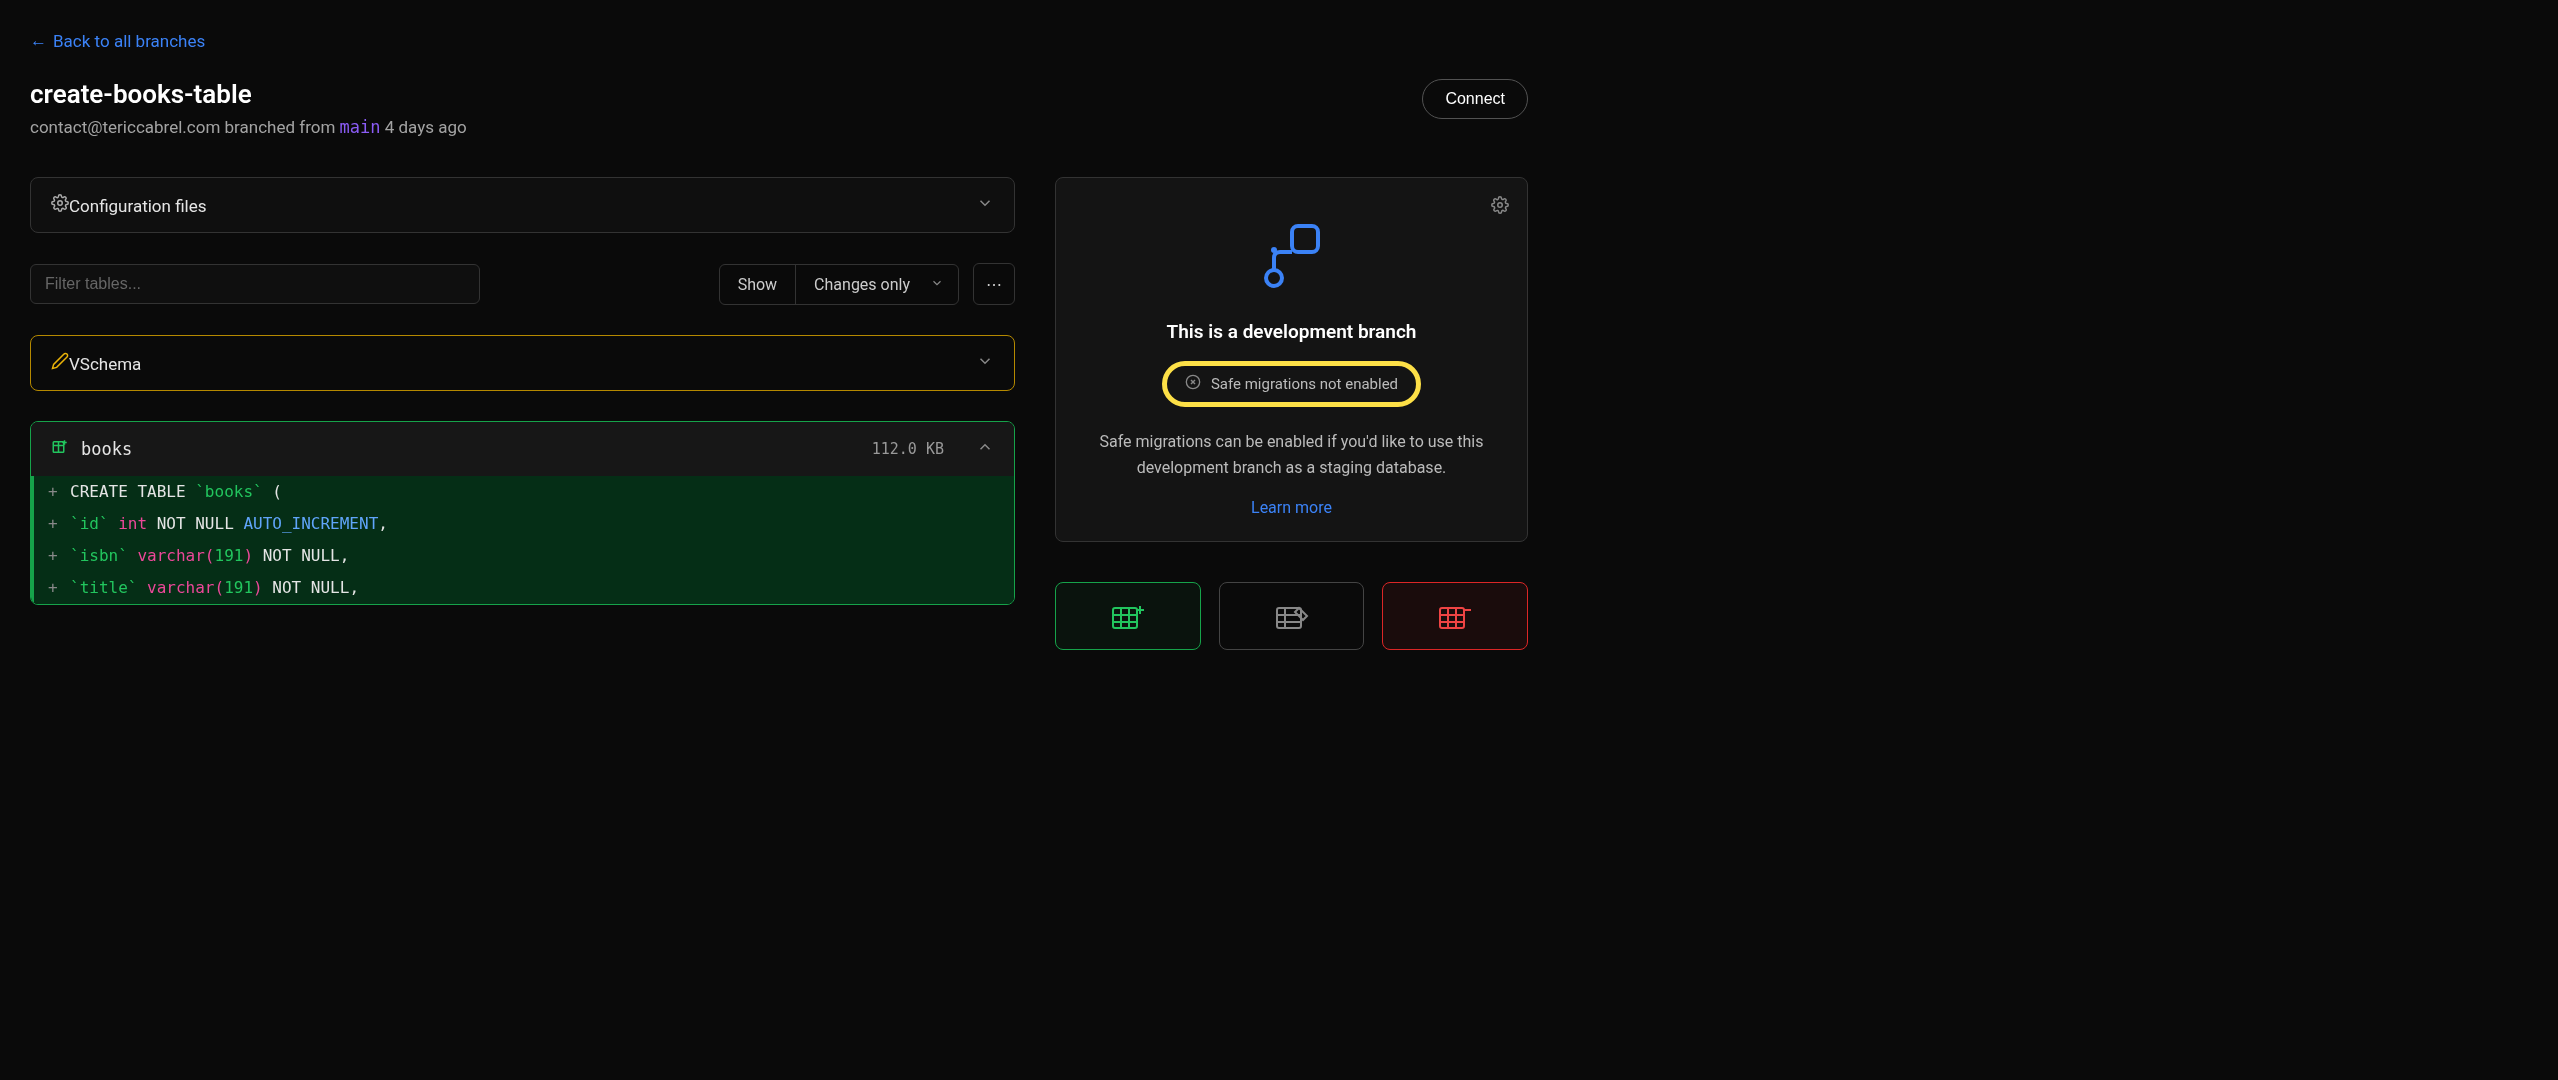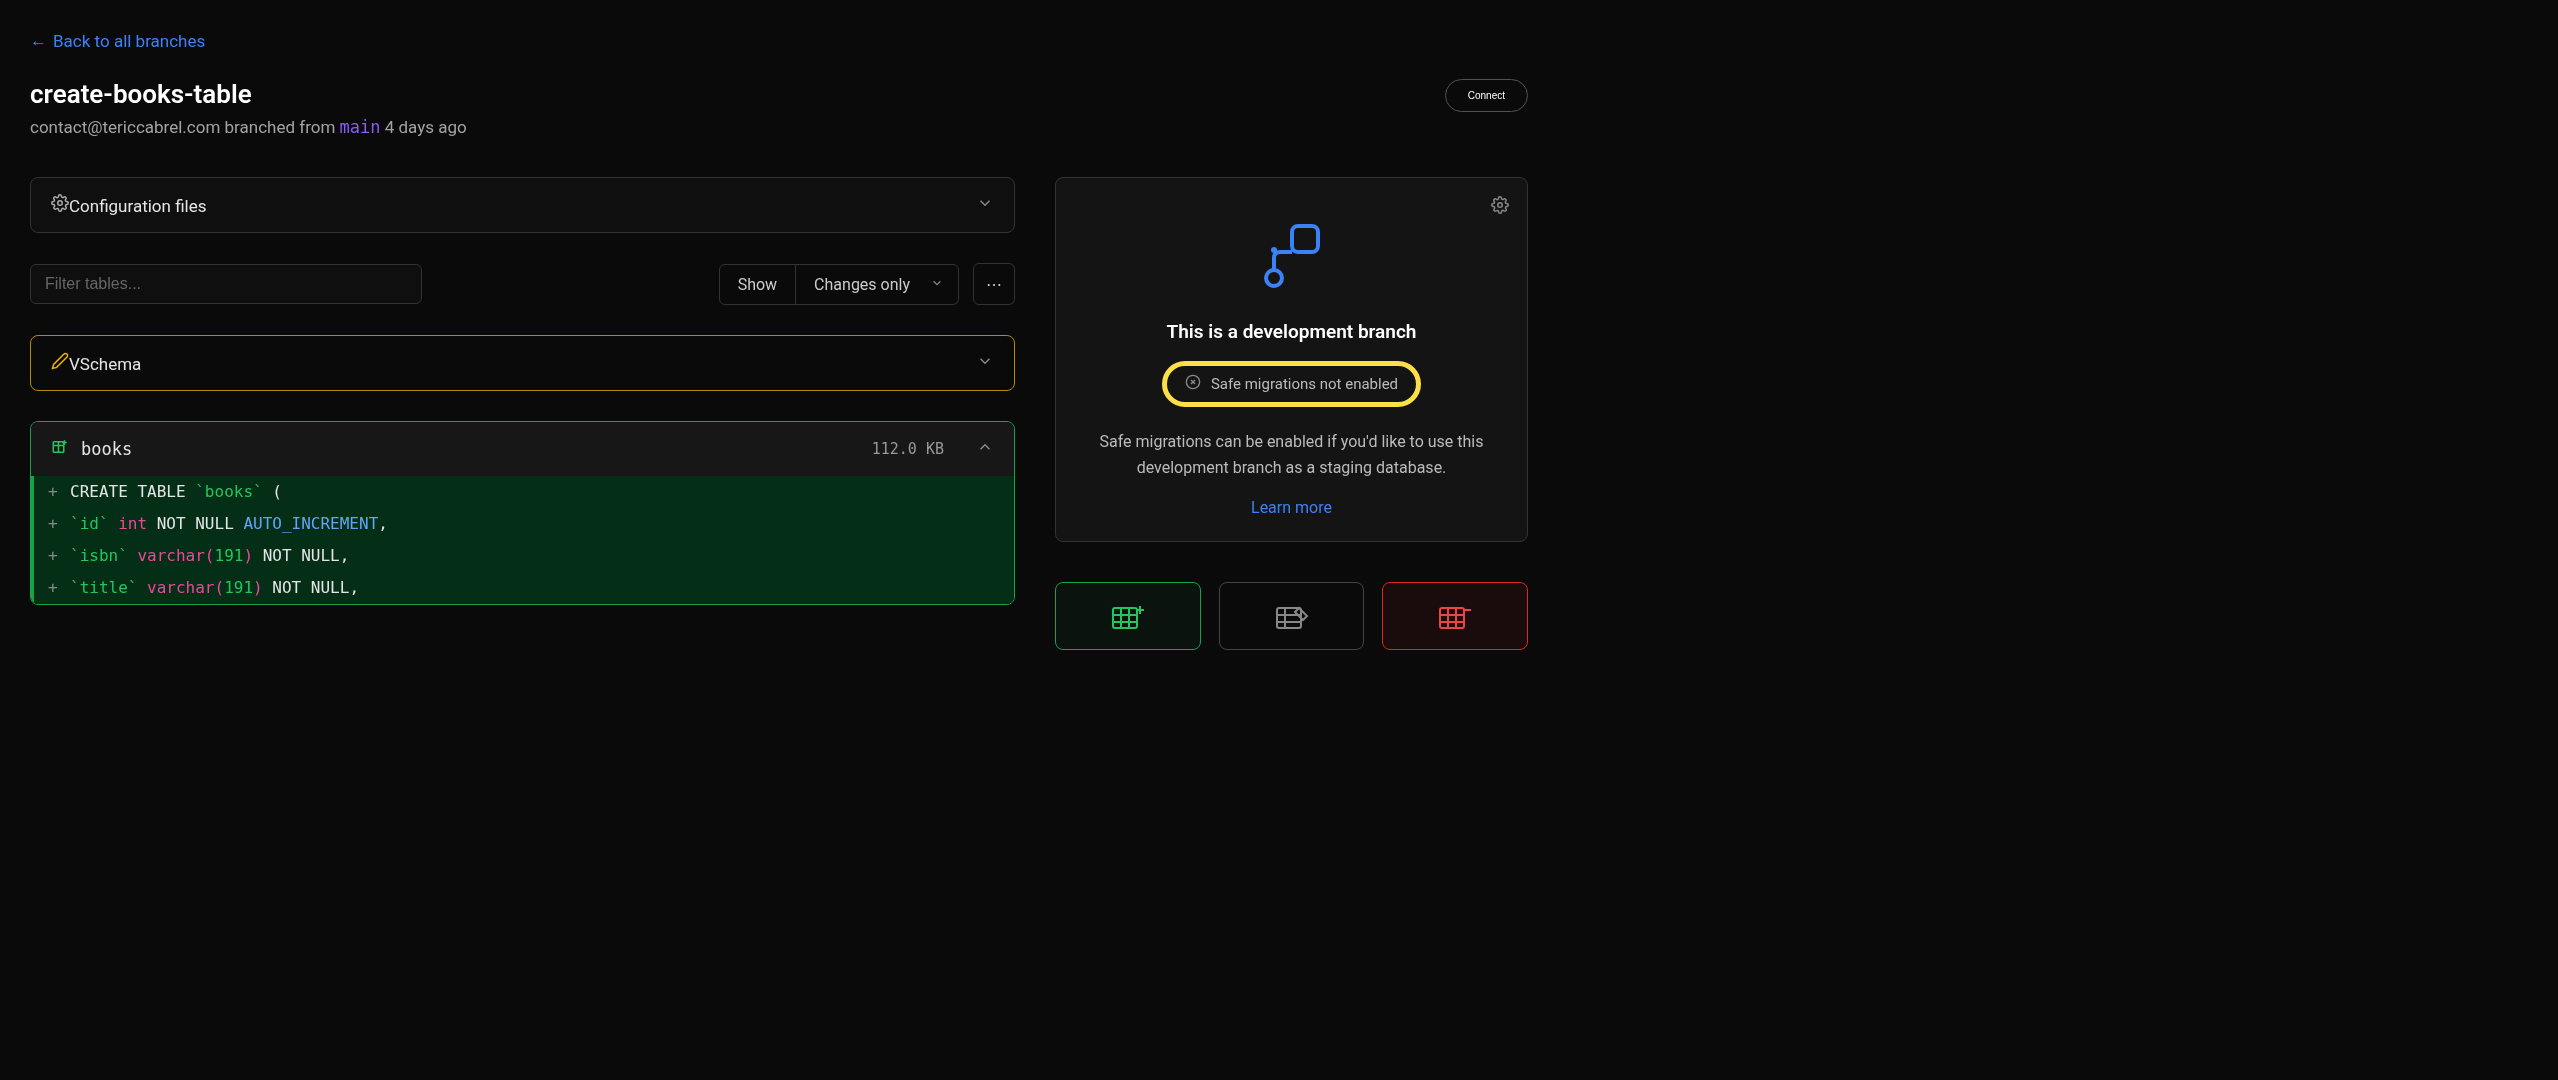--- a/index.html
+++ b/index.html
@@ -44,21 +44,21 @@
   .branch-meta .main-ref {
     color: #8b5cf6;
     font-family: ui-monospace, monospace;
   }
   .connect-btn {
     background: transparent;
     border: 1px solid #525252;
     color: #fff;
     padding: 10px 22px;
     border-radius: 20px;
-    font-size: 10px;
+    font-size: 16px;
     font-weight: 500;
     cursor: pointer;
   }
   .two-col {
     display: flex;
     gap: 40px;
     align-items: flex-start;
   }
   .left-col { flex: 0 0 985px; }
   .right-col { flex: 1; }
@@ -87,21 +87,21 @@
     align-items: center;
     margin-bottom: 30px;
   }
   .filter-input {
     background: #0f0f0f;
     border: 1px solid #333;
     border-radius: 6px;
     padding: 10px 14px;
     color: #4d7c0f;
     font-size: 16px;
-    width: 392px;
+    width: 450px;
   }
   .filter-input::placeholder { color: #666; }
   .spacer { flex: 1; }
   .show-group {
     display: flex;
     border: 1px solid #333;
     border-radius: 6px;
     overflow: hidden;
   }
   .show-label {

